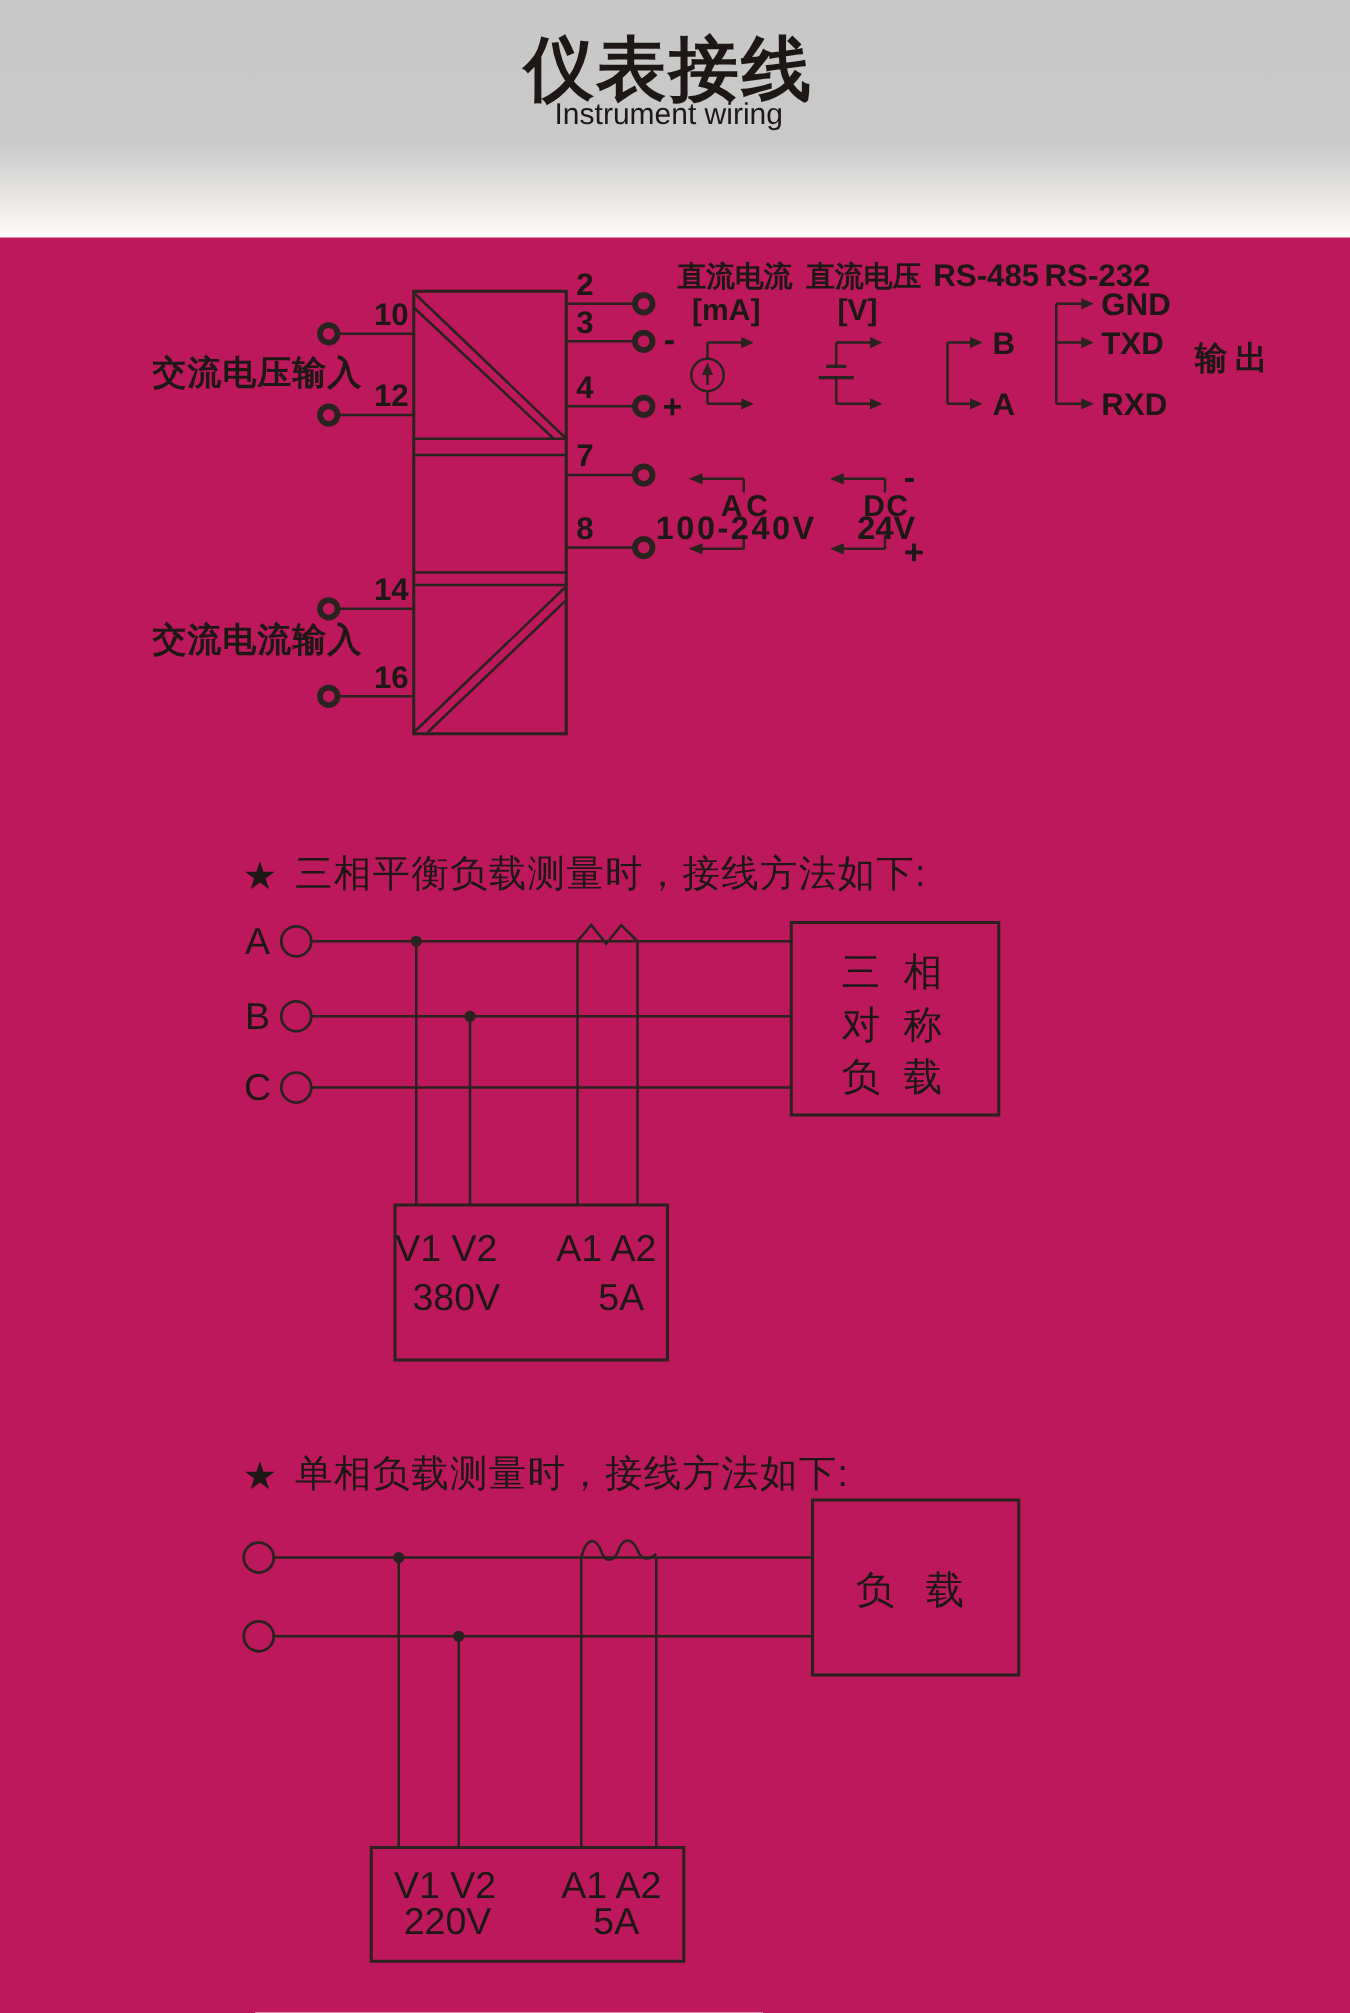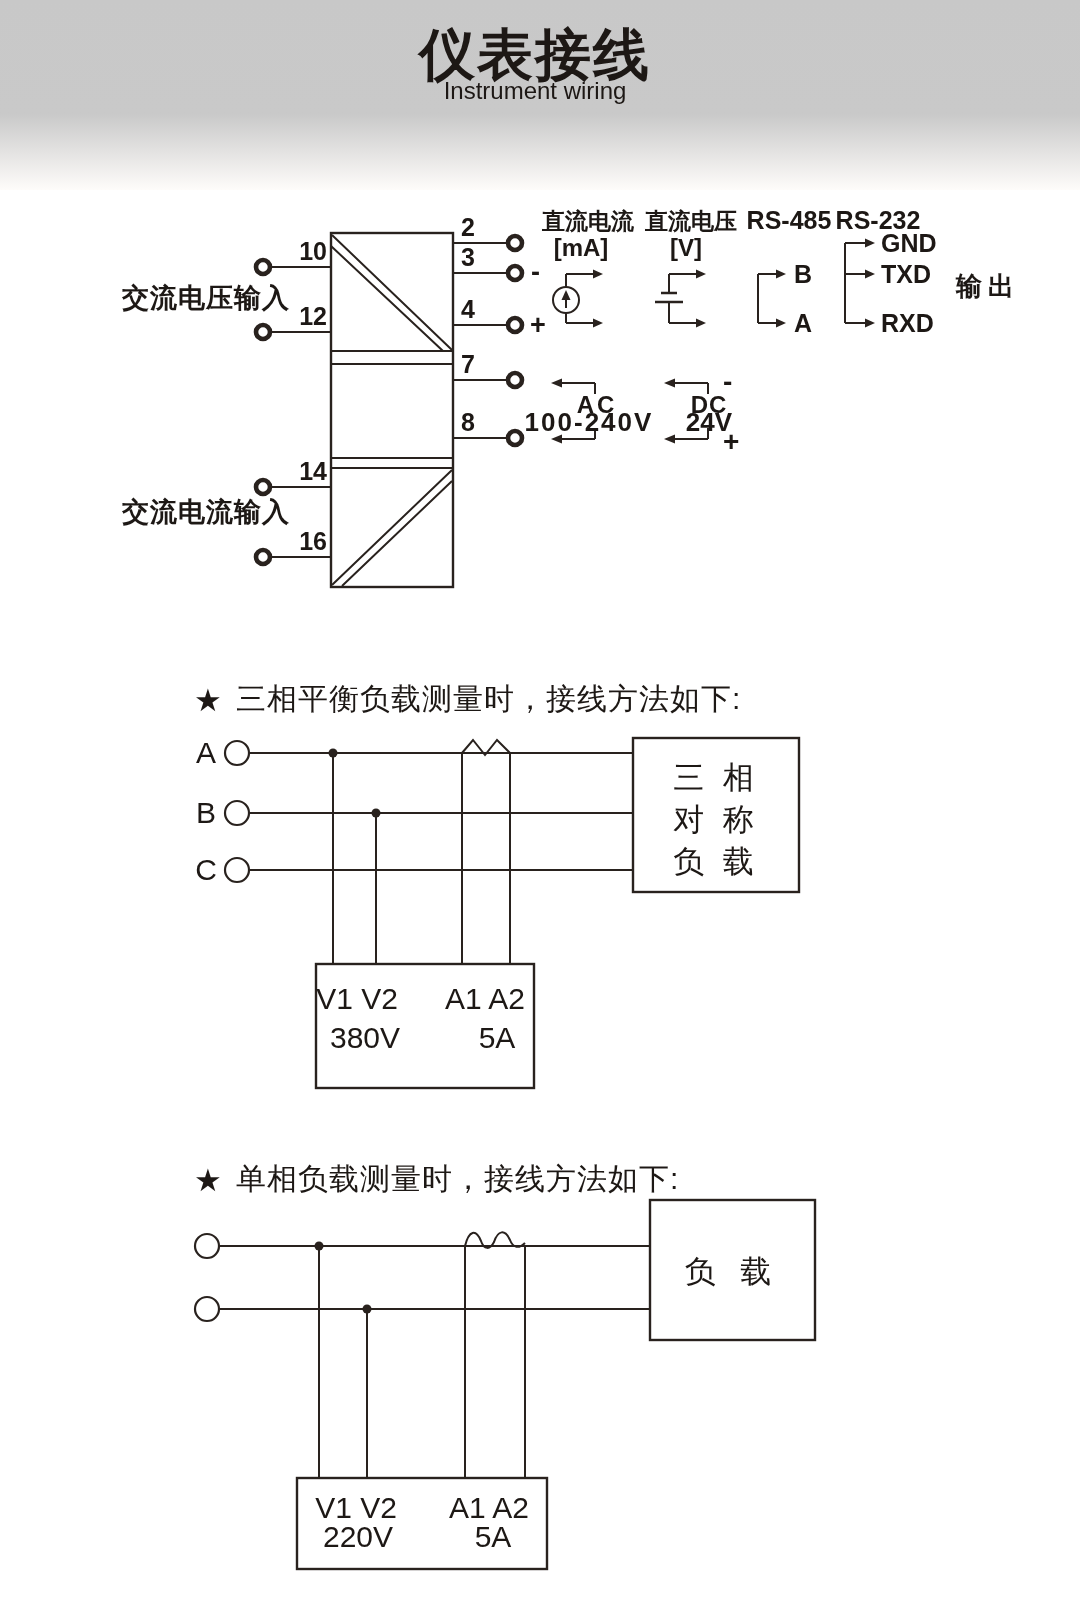--- a/index.html
+++ b/index.html
@@ -1,18 +1,18 @@
 <!DOCTYPE html>
 <html><head>
 <meta charset="utf-8">
 <style>
   html,body{margin:0;padding:0;background:#e9e9e9;}
   .stage{
     position:relative;width:1080px;height:1610px;margin:0 auto;
-    background:#ffffff;overflow:hidden;
+    background:#be185d;overflow:hidden;
     font-family:"Liberation Sans","DejaVu Sans",sans-serif;
   }
   svg{position:absolute;left:0;top:0;}
   text{fill:#1d1815;}
   .cjk{font-weight:700;}
   .num{font-weight:700;}
   .lat{font-weight:700;}
 </style>
 </head>
 <body>

